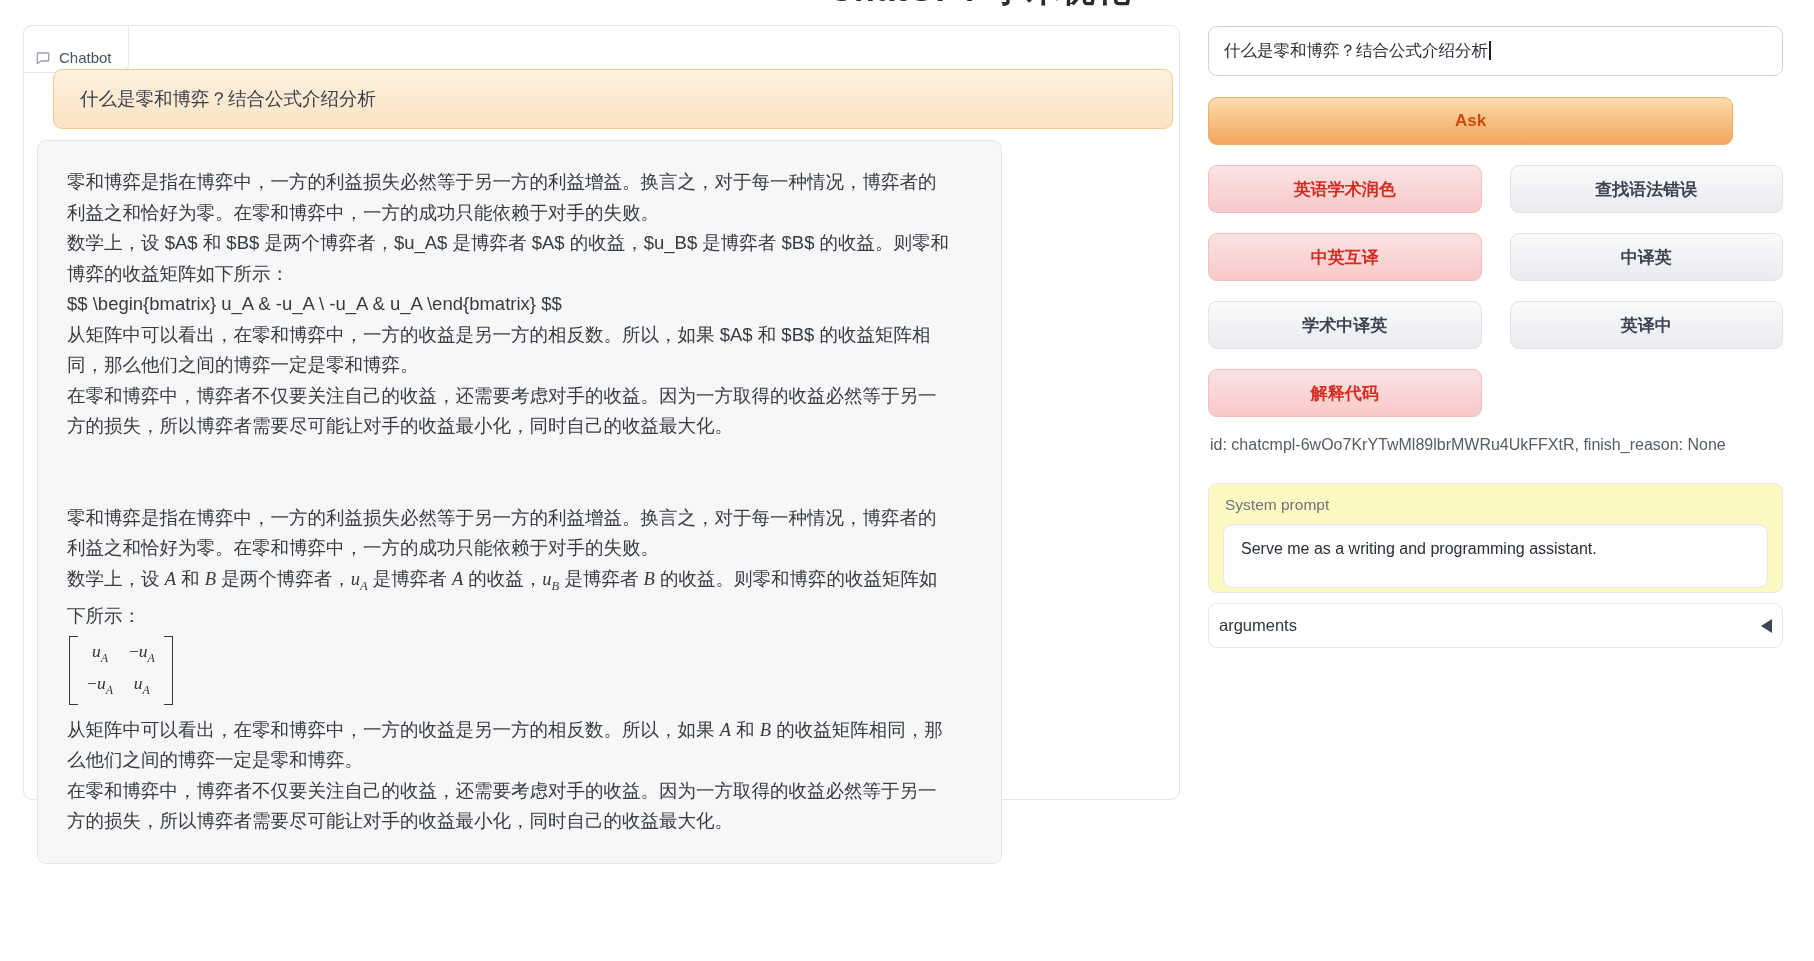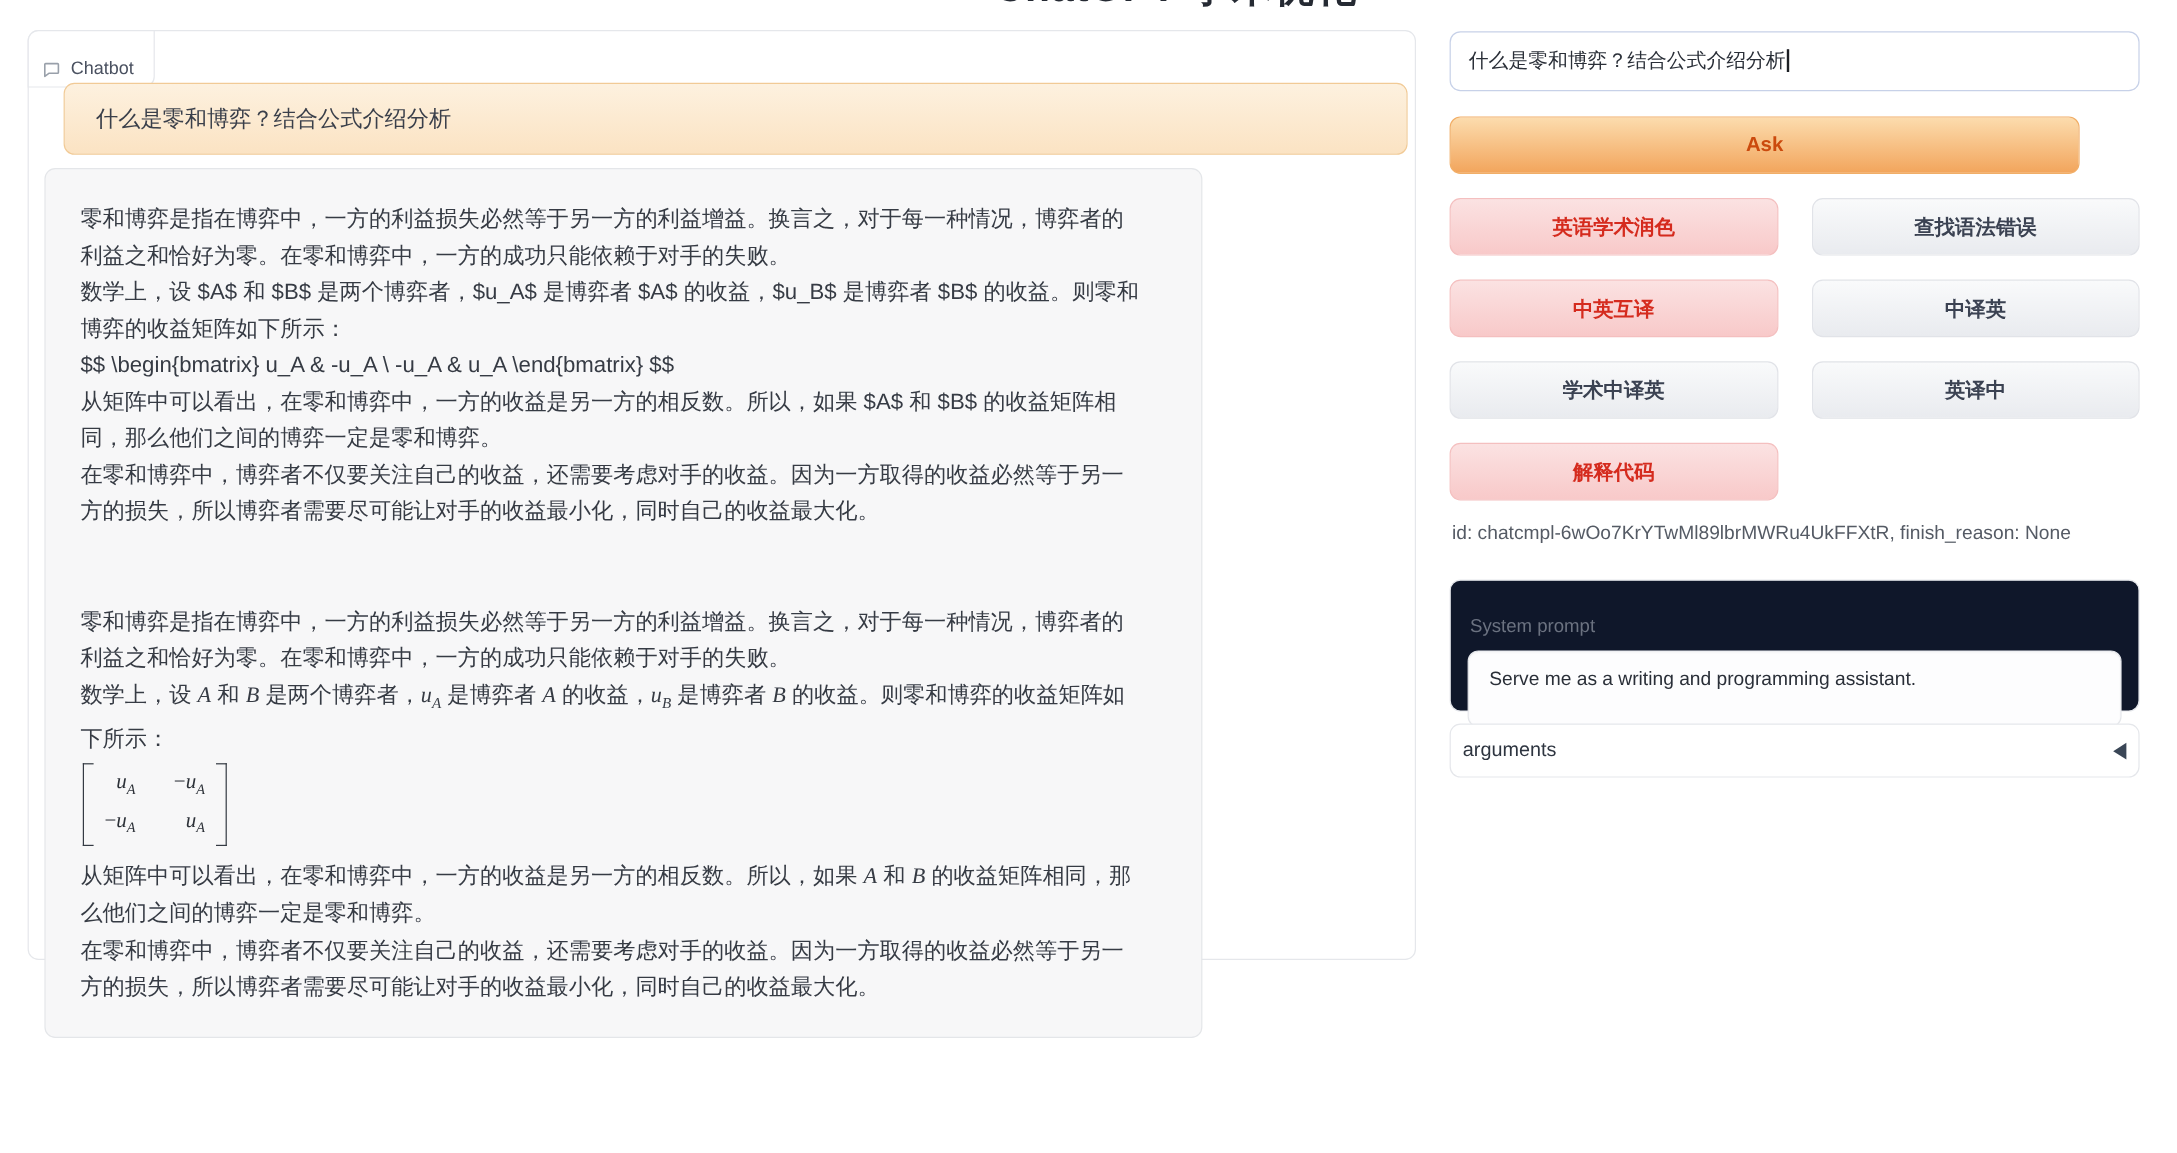--- a/index.html
+++ b/index.html
@@ -26,23 +26,23 @@
   .msg.bot{position:absolute;left:13px;top:114px;width:965px;min-height:650px;
            background:var(--bot_bubble_bg,#f7f7f8);border:1px solid #e4e6e9;
            padding:26px 51px 26px 29px;font-size:18.5px;line-height:30.5px;color:#363b44;}
   .copy2{margin-top:61px;}
 
   
   .matrix{display:inline-flex;align-items:stretch;margin:5px 0 7px 2px;}
   .brk{width:8px;border:1.8px solid #343a43;}
   .brk.l{border-right:0;}
   .brk.r{border-left:0;}
-  .mcells{display:grid;grid-template-columns:auto auto;column-gap:32px;padding:3px 9px;
+  .mcells{display:grid;grid-template-columns:auto auto;column-gap:16px;padding:3px 9px;
           font-family:"Liberation Serif","DejaVu Serif",serif;font-size:17.5px;line-height:25px;
-          color:#2c3138;text-align:right;}
+          color:#2c3138;text-align:center;}
   .mvar{font-family:"Liberation Serif","DejaVu Serif",serif;font-style:italic;}
   .msub{font-style:italic;font-family:"Liberation Serif","DejaVu Serif",serif;font-size:0.68em;}
 
   
   .right-col{position:absolute;left:1208px;top:0;width:575px;height:961px;}
   .input-box{position:absolute;top:26px;left:0;width:575px;height:50px;box-sizing:border-box;
              border:1.5px solid var(--input_border,#c7d1e8);border-radius:9px;background:#fff;
              padding:13px 15px;font-size:16.5px;color:#2a2f38;white-space:nowrap;overflow:hidden;cursor:text;}
   .caret{display:inline-block;width:1.5px;height:19px;background:#1c1f24;vertical-align:-4px;margin-left:1px;}
 
@@ -54,21 +54,21 @@
   .qgrid{position:absolute;top:165px;left:0;width:575px;display:grid;
          grid-template-columns:1fr 1fr;column-gap:28px;row-gap:20px;}
   .qbtn{height:48px;border-radius:9px;font-size:17px;font-weight:700;font-family:inherit;cursor:pointer;}
   .qbtn.red{background:linear-gradient(180deg,var(--red_btn_light,#fbe2e2),var(--red_btn_dark,#f8c9c9));
             border:1px solid #f4bfbf;color:var(--danger_red,#d52b1e);}
   .qbtn.gray{background:linear-gradient(180deg,#f9fafb,#e9ebef);border:1px solid #e1e3e8;color:#3b4252;}
 
   .status{position:absolute;top:436px;left:2px;font-size:16px;color:#555b65;}
 
   .sys-panel{position:absolute;top:483px;left:0;width:575px;height:110px;box-sizing:border-box;
-             border:1px solid var(--panel_border,#e5e7eb);border-radius:9px;background:#0f172a;padding:28px 14px;}
+             border:1px solid var(--panel_border,#e5e7eb);border-radius:9px;background:#fef9c3;padding:10px 14px;}
   .sys-label{font-size:15.5px;color:var(--text_secondary,#6b7280);margin:2px 0 10px 2px;}
   .sys-box{height:64px;box-sizing:border-box;border:1px solid #e5e7eb;border-radius:9px;background:#fdfdfe;
            padding:15px 17px;font-size:16px;color:#2a2f38;box-shadow:inset 0 1px 2px rgba(0,0,0,0.04);
            white-space:nowrap;overflow:hidden;cursor:text;}
 
   .accordion{position:absolute;top:603px;left:0;width:575px;height:45px;box-sizing:border-box;
              border:1px solid var(--panel_border,#e5e7eb);border-radius:9px;background:#fff;
              display:flex;align-items:center;justify-content:space-between;padding:0 10px;
              font-size:16.5px;color:#2e3540;cursor:pointer;}
   .tri{width:0;height:0;border-top:7px solid transparent;border-bottom:7px solid transparent;

